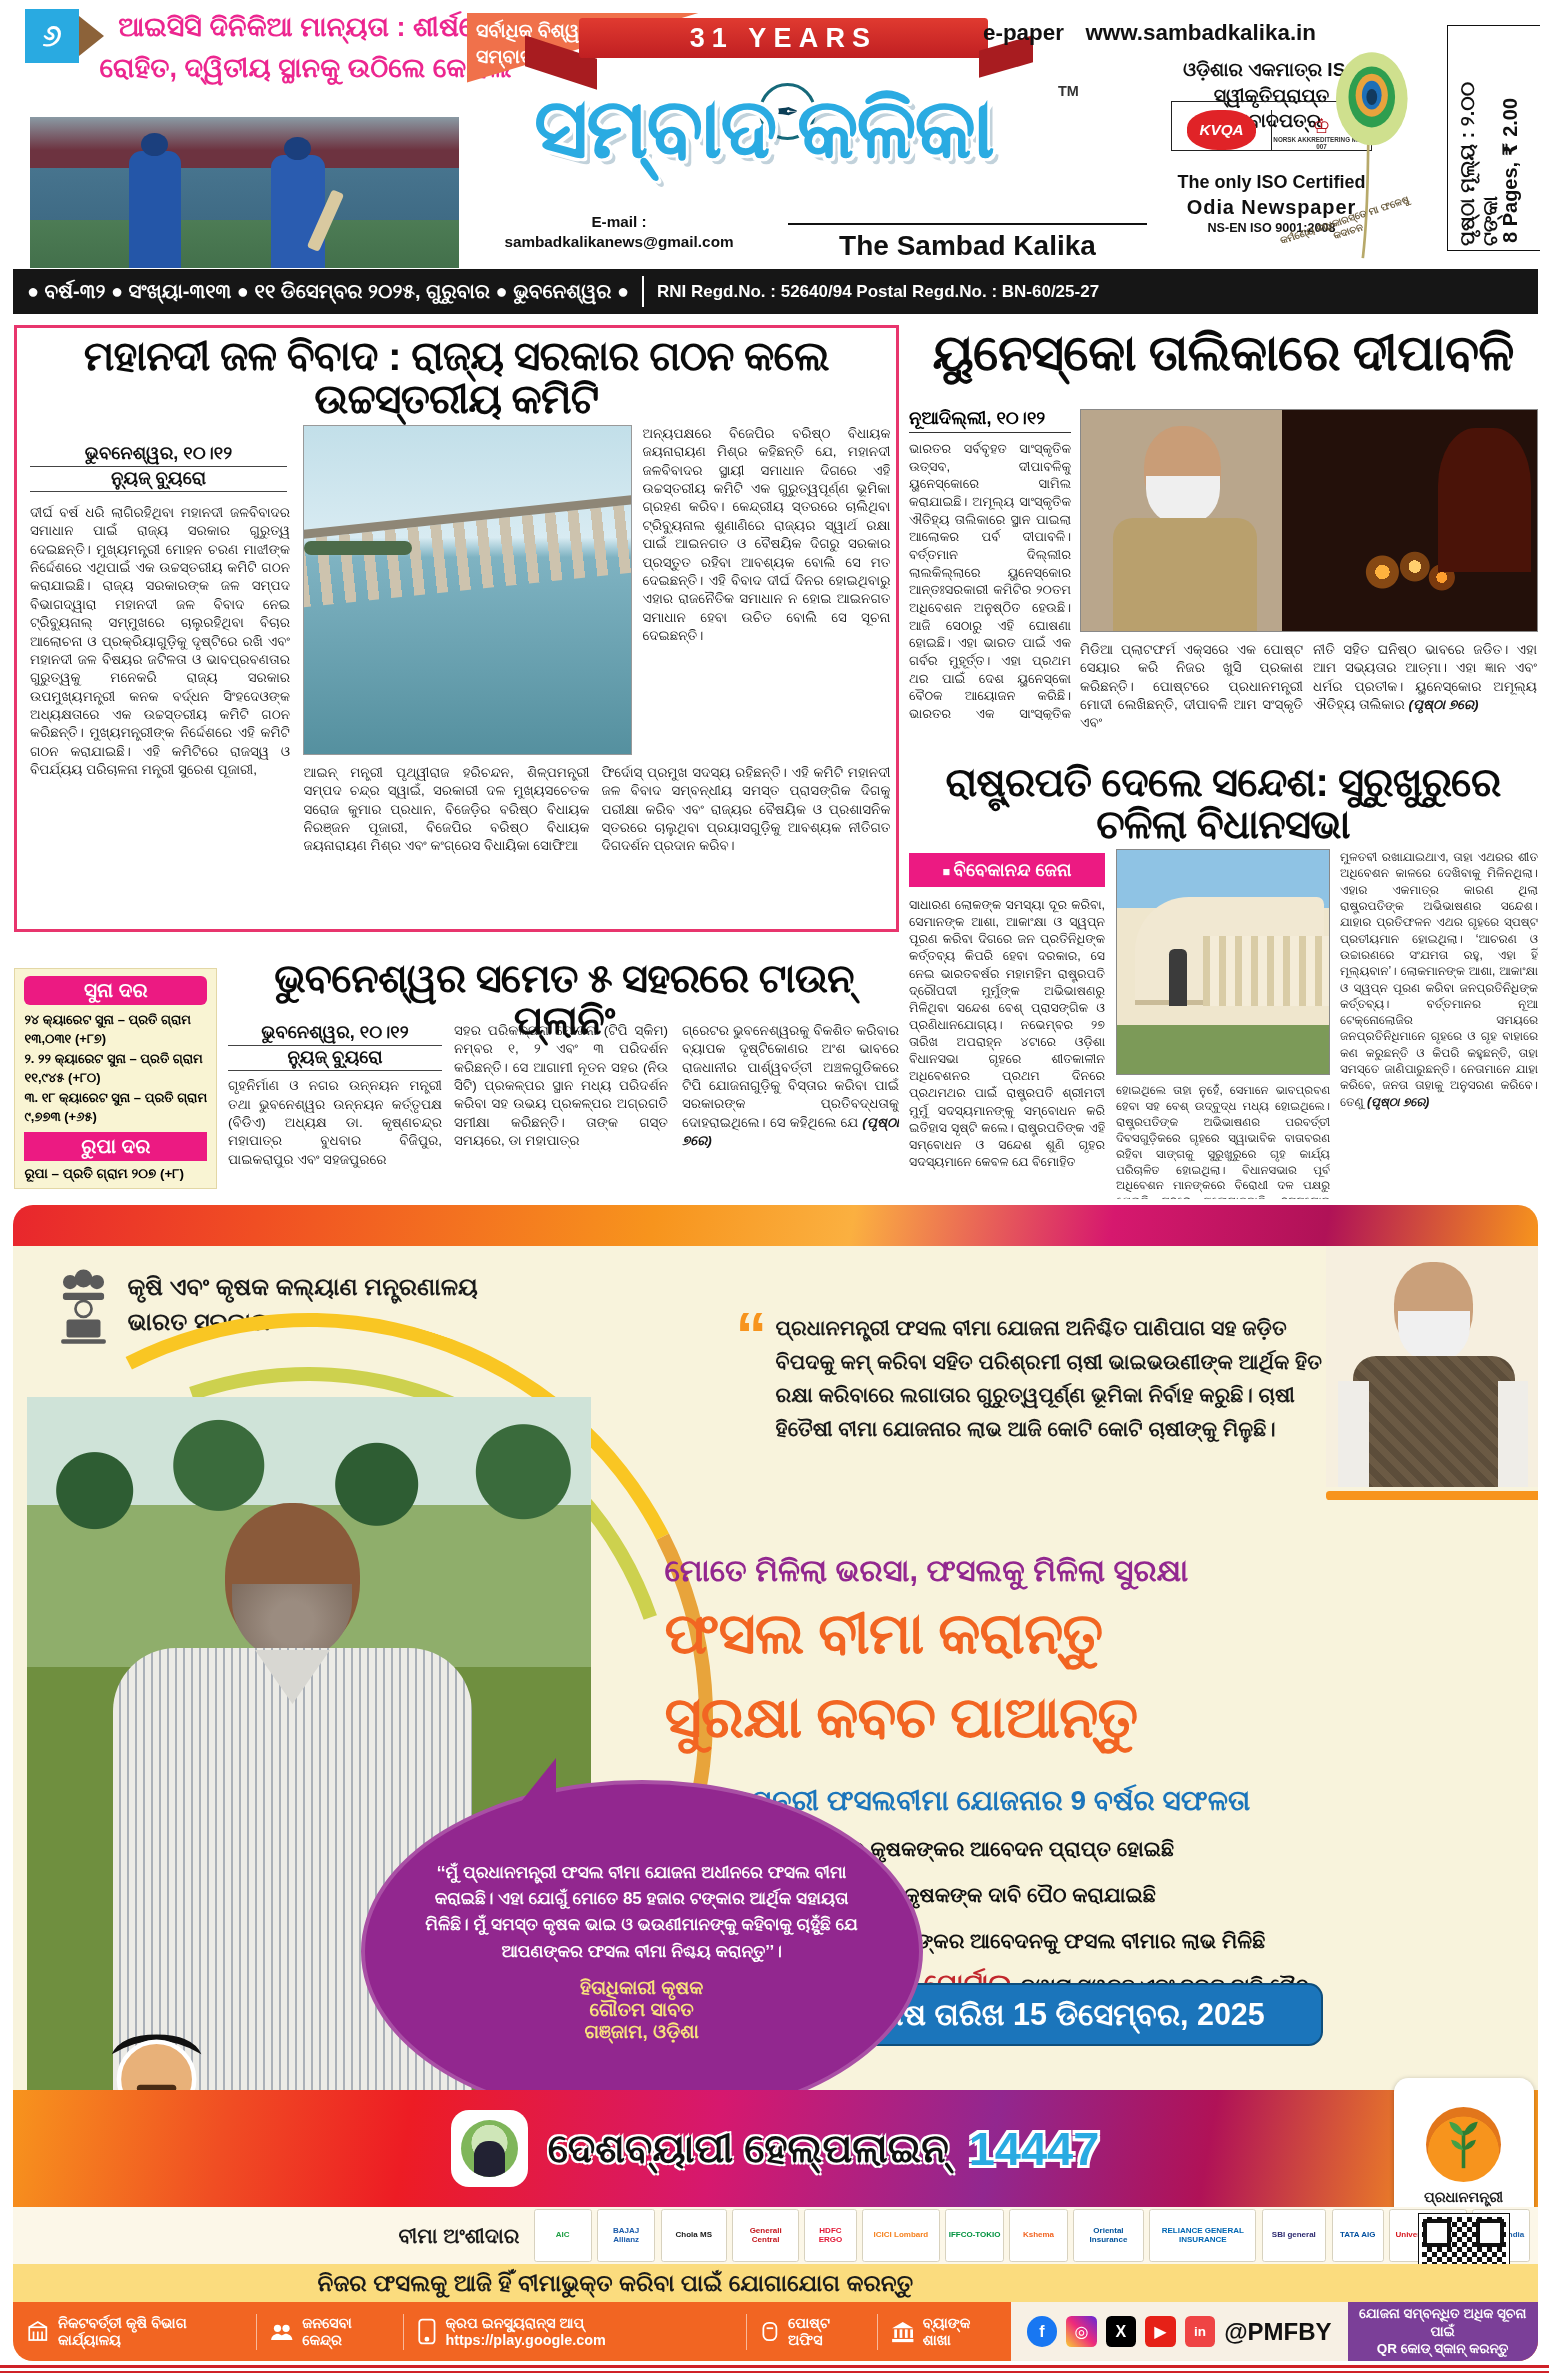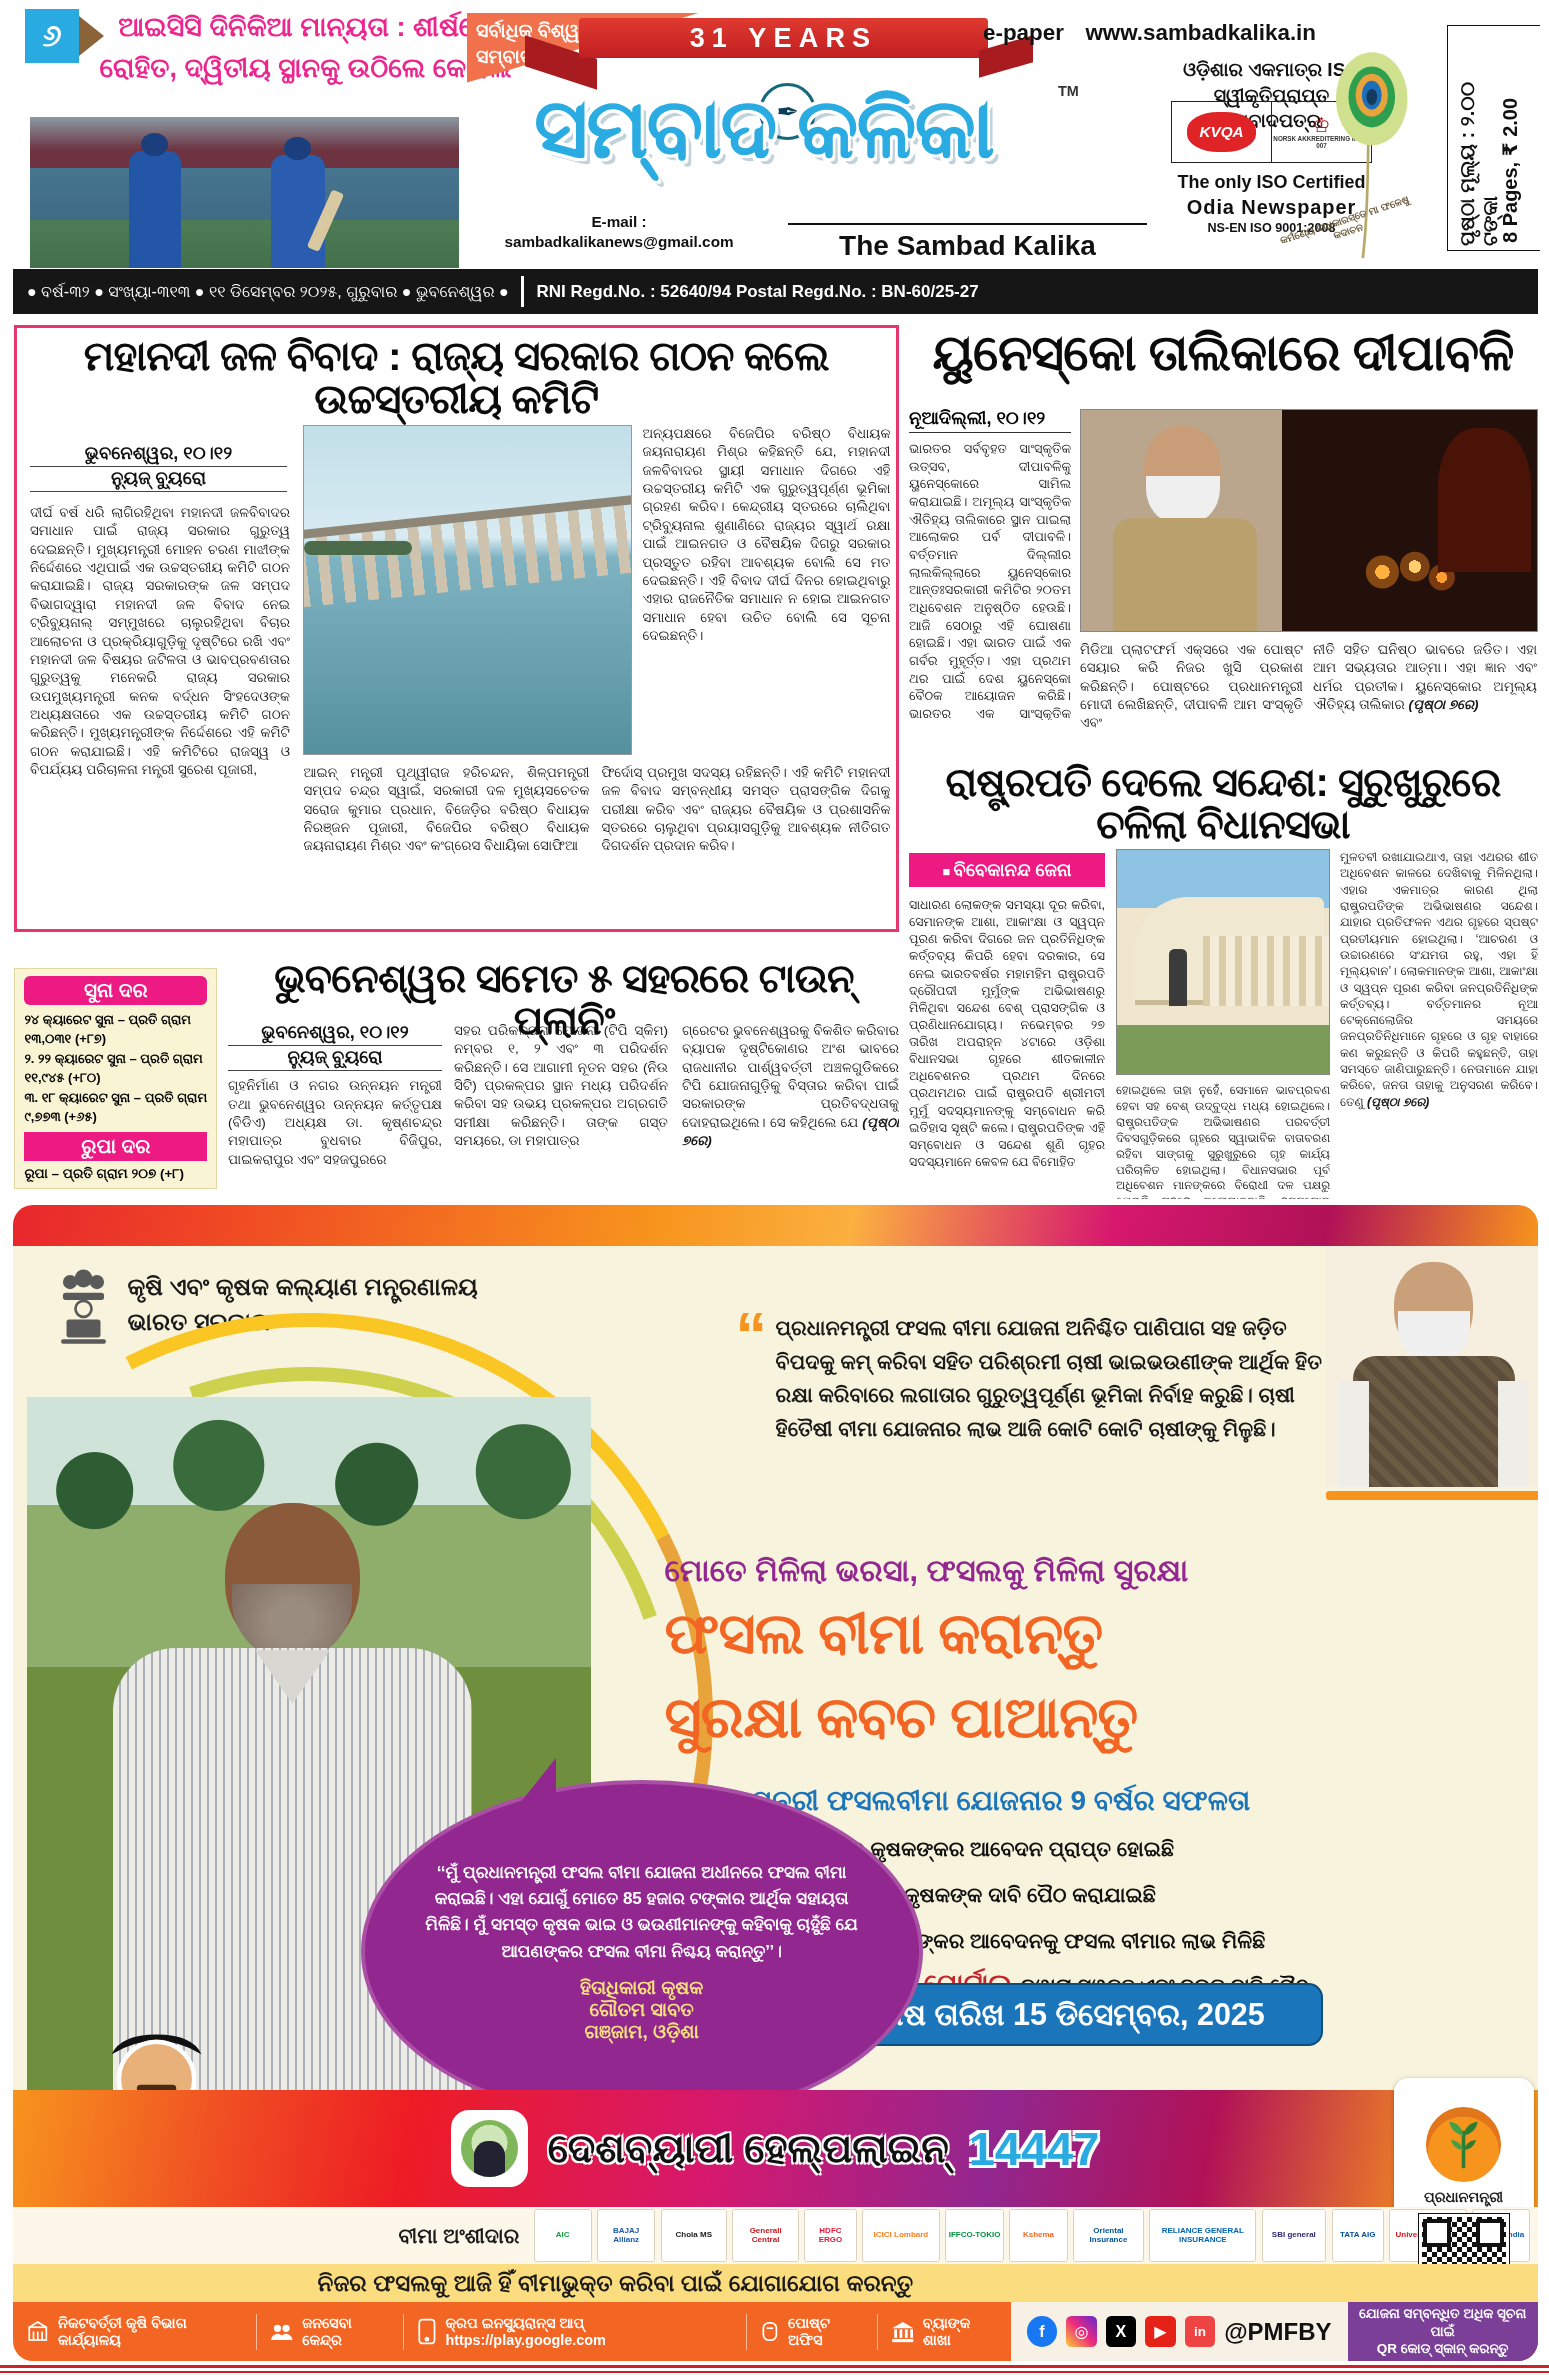--- a/index.html
+++ b/index.html
@@ -75,21 +75,21 @@
     </div>
 
     <div class="c" style="left:983px;top:20px;display:flex;gap:21.5px;font-weight:700;font-size:22.4px;color:#111;">
       <span>e-paper</span>
       <span>www.sambadkalika.in</span>
     </div>
     <div class="c" style="left:1164px;top:57px;width:215px;text-align:center;font-weight:700;font-size:19px;color:#111;line-height:1.35;">
       <div>ଓଡ଼ିଶାର ଏକମାତ୍ର ISO</div>
       <div>ସ୍ୱୀକୃତିପ୍ରାପ୍ତ ସମ୍ବାଦପତ୍ର</div>
     </div>
-    <div class="c" style="left:1171px;top:101px;width:201px;height:62px;border:1.8px solid #222;display:flex;">
+    <div class="c" style="left:1171px;top:101px;width:201px;height:50px;border:1.8px solid #222;display:flex;align-items:flex-end;">
       <div style="flex:1;border-right:1.8px solid #222;display:flex;align-items:center;justify-content:center;">
         <div style="background:#e02327;color:#fff;font-weight:800;font-style:italic;font-size:15.3px;border-radius:45% 45% 45% 45%;padding:10.8px 12.6px;"><span>KVQA</span></div>
       </div>
       <div style="flex:1;display:flex;flex-direction:column;align-items:center;justify-content:center;color:#b5121b;">
         <span style="font-size:20px;line-height:1;">♔</span>
         <span style="font-size:6.3px;font-weight:700;color:#333;text-align:center;">NORSK AKKREDITERING MSYS 007</span>
       </div>
     </div>
     <div class="c" style="left:1164px;top:171px;width:215px;text-align:center;color:#111;line-height:1.3;">
       <div style="font-weight:700;font-size:18px;">The only ISO Certified</div>
@@ -110,21 +110,21 @@
     <div class="c" style="left:1270px;top:214px;width:153px;font-size:10px;font-weight:700;color:#6b5d3f;transform:rotate(-18deg);text-align:center;">
       <span>କର୍ମଣ୍ୟେ ବାଧିକାରସ୍ତେ ମା ଫଳେଷୁ କଦାଚନ</span>
     </div>
 
     <div class="c" style="left:1447px;top:25px;width:93px;height:226px;border-left:1.8px solid #111;border-top:1.8px solid #111;border-bottom:1.8px solid #111;"></div>
     <div class="c vtxt" style="left:1456px;top:30.5px;height:215px;font-size:20px;"><span>ପୃଷ୍ଠା ମୂଲ୍ୟ : ୨.୦୦ ଟଙ୍କା</span></div>
     <div class="c vtxt" style="left:1498px;top:36px;height:207px;font-size:20px;"><span>8 Pages, ₹ 2.00</span></div>
   </div>
 
   <div class="c" style="left:12.6px;top:269px;width:1525px;height:45px;background:#161616;color:#fff;display:flex;align-items:center;gap:12.6px;padding:0 14.4px;">
-    <span style="font-weight:400;font-size:16px;white-space:nowrap;">● ବର୍ଷ-୩୨ ● ସଂଖ୍ୟା-୩୧୩ ● ୧୧ ଡିସେମ୍ବର ୨୦୨୫, ଗୁରୁବାର ● ଭୁବନେଶ୍ୱର ●</span>
+    <span style="font-weight:700;font-size:20px;white-space:nowrap;">● ବର୍ଷ-୩୨ ● ସଂଖ୍ୟା-୩୧୩ ● ୧୧ ଡିସେମ୍ବର ୨୦୨୫, ଗୁରୁବାର ● ଭୁବନେଶ୍ୱର ●</span>
     <span style="width:2.7px;height:30.5px;background:#fff;display:inline-block;"></span>
     <span style="font-weight:700;font-size:17px;white-space:nowrap;">RNI Regd.No. : 52640/94 Postal Regd.No. : BN-60/25-27</span>
   </div>
 
   <div class="c" style="left:14.4px;top:325px;width:885px;height:607px;border:3.6px solid #e8356d;background:#fff;">
     <div class="c hl" style="left:5.4px;top:7.2px;width:867px;font-size:41px;"><span>ମହାନଦୀ ଜଳ ବିବାଦ : ରାଜ୍ୟ ସରକାର ଗଠନ କଲେ ଉଚ୍ଚସ୍ତରୀୟ କମିଟି</span></div>
     <div class="c" style="left:12.6px;top:113px;width:257px;">
       <div class="dl">ଭୁବନେଶ୍ୱର, ୧୦।୧୨</div>
       <div class="dl">ନ୍ୟୁଜ୍ ବ୍ୟୁରୋ</div>
     </div>

